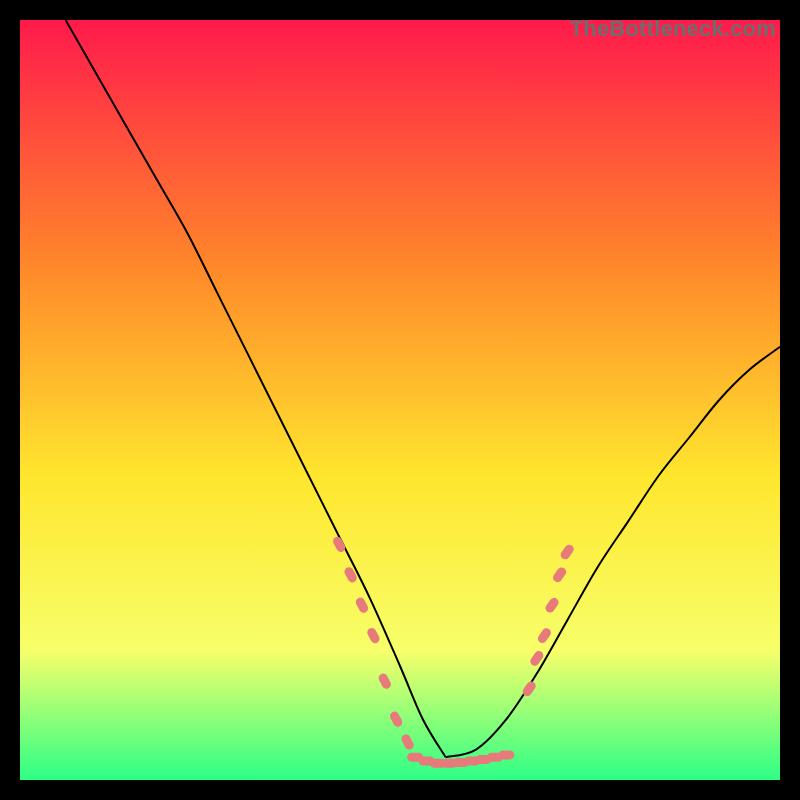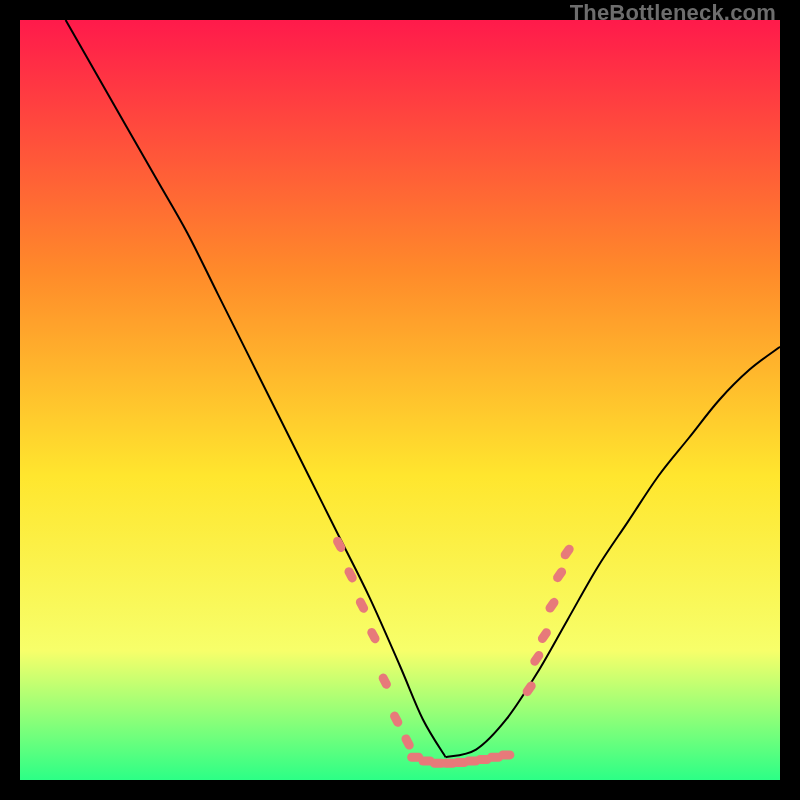--- a/index.html
+++ b/index.html
@@ -14,21 +14,21 @@
   .frame {
     position: absolute;
     left: 20px;
     top: 20px;
     width: 760px;
     height: 760px;
     background: #000;
   }
   .watermark {
     position: absolute;
-    top: 0px;
+    top: 16px;
     right: 24px;
     color: #6d6d6d;
     font-size: 22px;
     font-weight: 600;
     letter-spacing: 0.2px;
     z-index: 10;
   }
   svg {
     display: block;
   }

